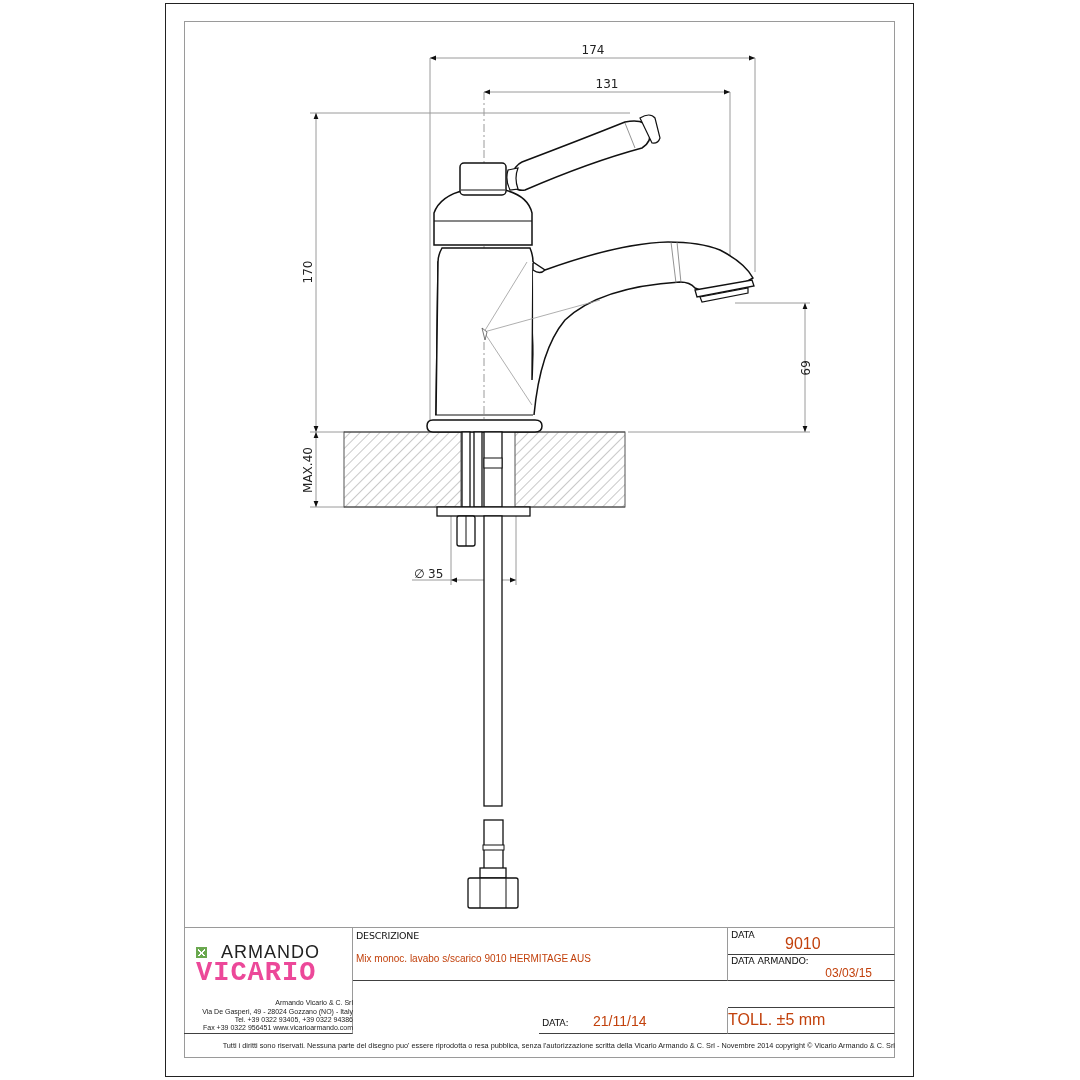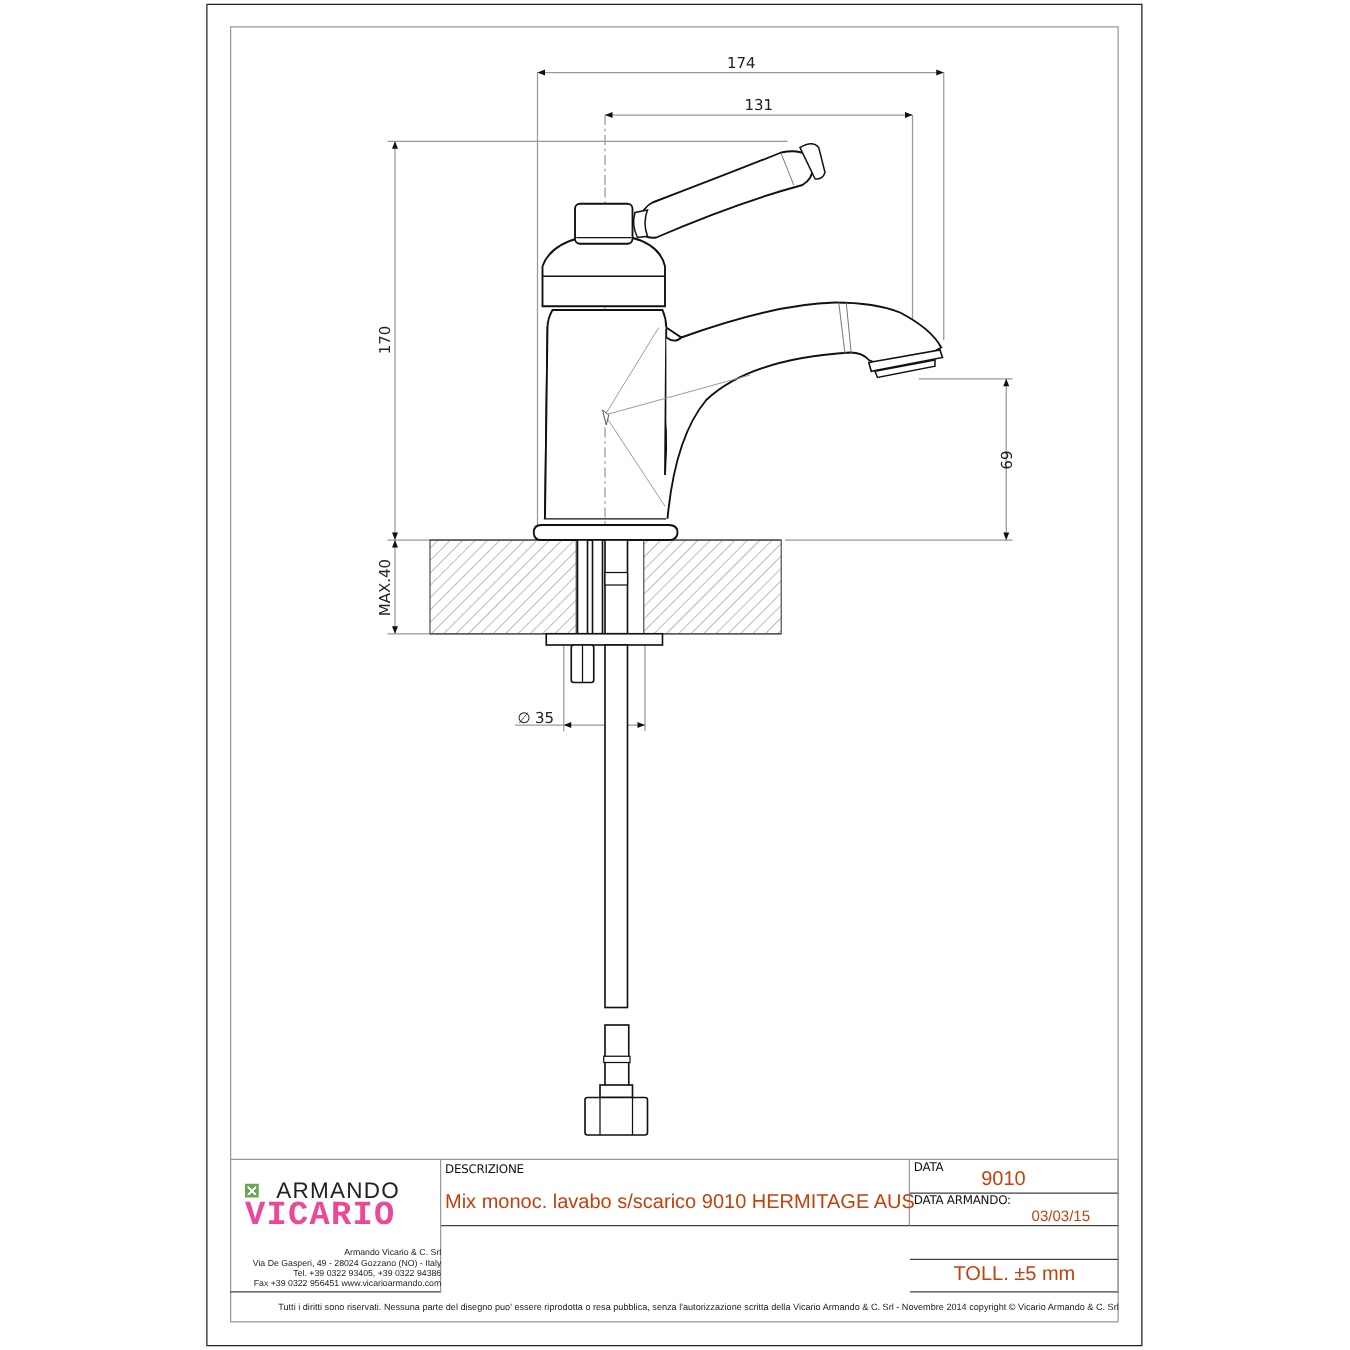--- a/index.html
+++ b/index.html
@@ -153,36 +153,40 @@
     </div>
     <div class="logo-main">VICARIO</div>
     <div class="addr" style="top:71px;">Armando Vicario &amp; C. Srl</div>
     <div class="addr" style="top:80px;">Via De Gasperi, 49 - 28024 Gozzano (NO) - Italy</div>
     <div class="addr" style="top:88px;">Tel. +39 0322 93405, +39 0322 94386</div>
     <div class="addr" style="top:96px;">Fax +39 0322 956451 www.vicarioarmando.com</div>
   </div>
 
   <div class="cell" style="left:169px; top:0; width:375px; height:53px;">
     <div class="lbl" style="left:3px; top:2px;">DESCRIZIONE</div>
-    <div class="val" style="left:3px; top:25px; font-size:16px;">Mix monoc. lavabo s/scarico 9010 HERMITAGE AUS</div>
+    <div class="val" style="left:3px; top:25px; font-size:10px;">Mix monoc. lavabo s/scarico 9010 HERMITAGE AUS</div>
   </div>
 
 
 
+  <div class="cell" style="left:355px; top:80px; width:189px; height:26px;">
+    <div class="lbl" style="left:3px; top:9px;">DATA:</div>
+    <div class="val" style="left:54px; top:5px; font-size:14px;">21/11/14</div>
+  </div>
 
   <div class="cell" style="left:544px; top:0; width:167px; height:27px;">
     <div class="lbl" style="left:3px; top:1px;">DATA</div>
     <div class="val" style="left:57px; top:7px; font-size:16px;">9010</div>
   </div>
 
   <div class="cell" style="left:544px; top:27px; width:167px; height:26px;">
     <div class="lbl" style="left:3px; top:0px;">DATA ARMANDO:</div>
     <div class="val" style="right:22px; top:11px; font-size:12px;">03/03/15</div>
   </div>
 
   <div class="cell" style="left:544px; top:53px; width:167px; height:27px;"></div>
 
   <div class="cell" style="left:544px; top:80px; width:167px; height:26px;">
-    <div class="val" style="left:0; width:167px; text-align:center; top:3px; font-size:16px;">TOLL. ±5 mm</div>
+    <div class="val" style="left:0; width:167px; text-align:left; top:3px; font-size:16px;">TOLL. ±5 mm</div>
   </div>
 </div>
 
 <div class="footer-note">Tutti i diritti sono riservati. Nessuna parte del disegno puo' essere riprodotta o resa pubblica, senza l'autorizzazione scritta della Vicario Armando &amp; C. Srl - Novembre 2014 copyright © Vicario Armando &amp; C. Srl</div>
 
 </body></html>

